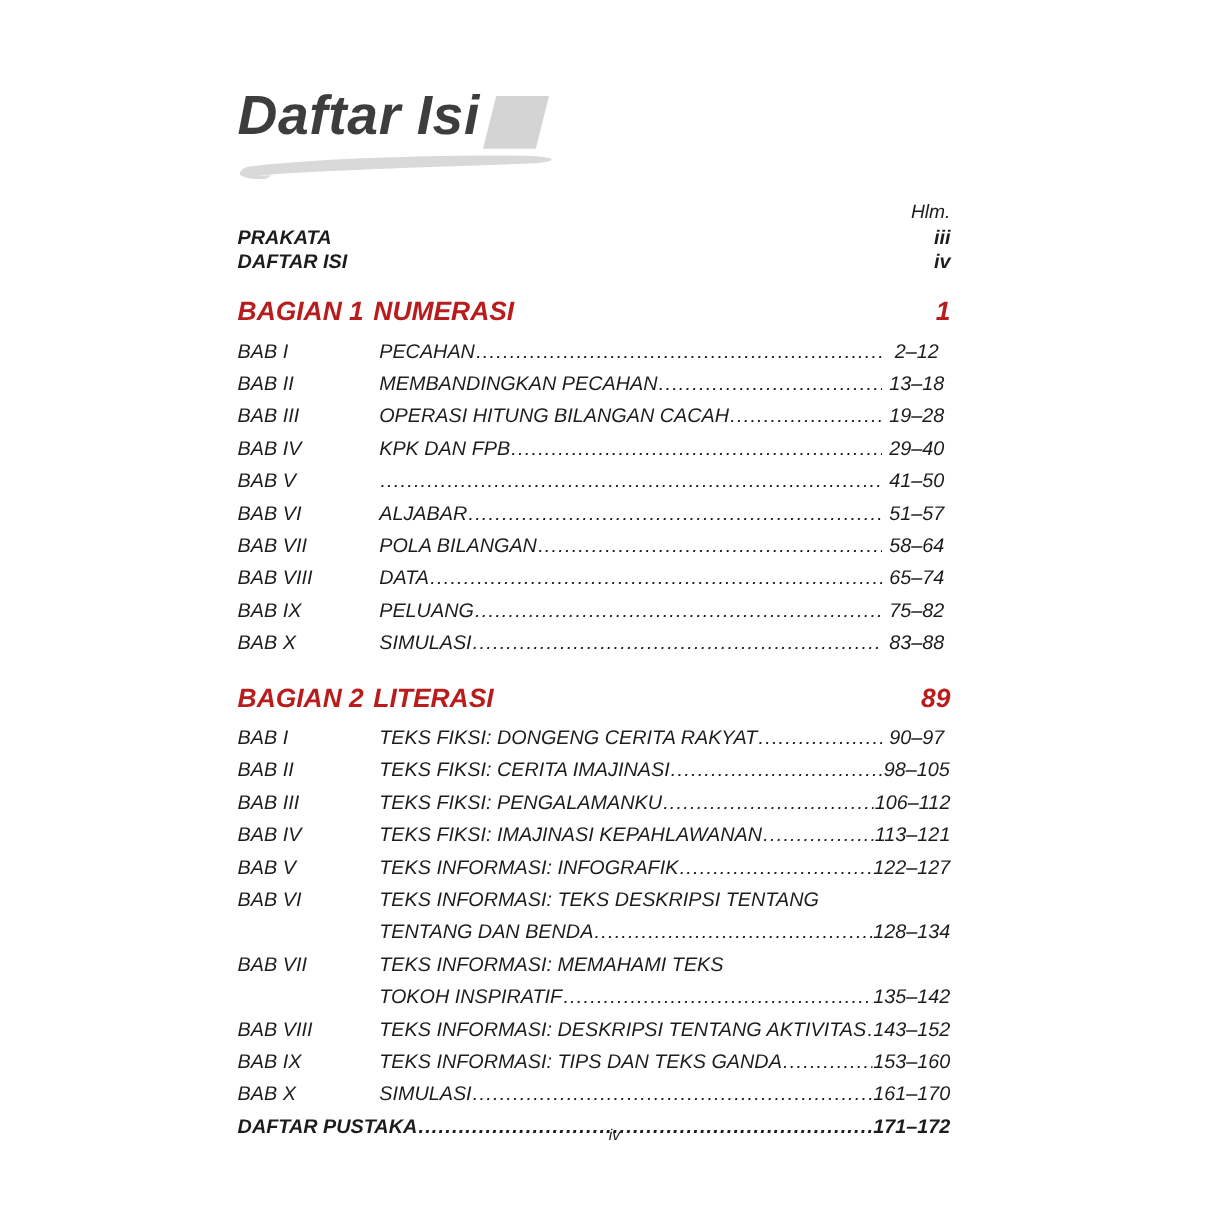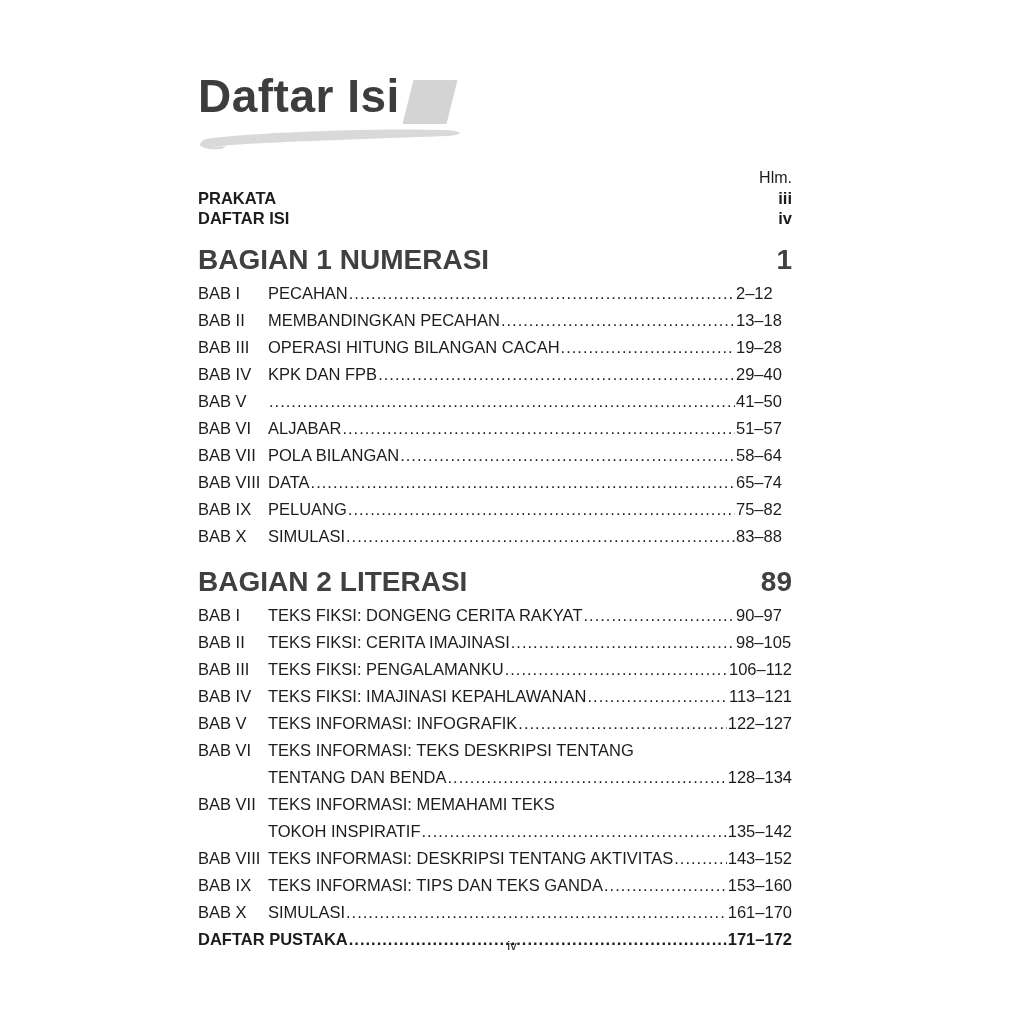--- a/index.html
+++ b/index.html
@@ -3,20 +3,21 @@
 <meta charset="utf-8">
 <style>
   html,body { margin:0; padding:0; background:#ffffff; }
   .page {
     position:relative;
     width:1024px; height:1024px;
     background:#ffffff;
     font-family:"Liberation Sans", sans-serif;
     color:var(--text, #1c1c1c);
     overflow:hidden;
+    font-style:italic;
   }
   .content {
     position:absolute;
     left:198px; top:0;
     width:594px;
   }
 
   
   .title-block { position:relative; margin-top:72px; height:78px; }
   .title-shadow {
@@ -39,39 +40,39 @@
   
   .hlm-row { text-align:right; font-size:16px; line-height:20px; margin-top:18px; }
   .fm-row {
     display:flex; justify-content:space-between;
     font-size:16.5px; font-weight:bold; line-height:20px;
   }
 
   
   .sec-head {
     display:flex; align-items:flex-start;
-    font-size:28px; font-weight:bold;
-    color:#404040;
+    font-size:22px; font-weight:bold;
+    color:#b91c1c;
     margin-top:19px; margin-bottom:7px;
     line-height:26px;
   }
   .sec-title { margin-left:8px; }
   .spacer { flex:1; }
 
   
-  .toc-row { display:flex; font-size:16.5px; line-height:27px; }
+  .toc-row { display:flex; font-size:16.5px; line-height:27px;gap:48px; }
   .bab { width:70px; flex:0 0 70px; white-space:nowrap; }
   .entry { flex:1; min-width:0; }
   .toc-line { display:flex; }
   .toc-line .t { white-space:nowrap; }
   .dots {
     flex:1; overflow:hidden; white-space:nowrap;
     letter-spacing:1px; margin:0 1px;
   }
-  .pg { min-width:56px; text-align:left; white-space:nowrap; }
+  .pg { min-width:56px; text-align:center; white-space:nowrap; }
   .bm-row { display:flex; font-size:16.5px; line-height:27px; font-weight:bold; }
   .bm-row .t { white-space:nowrap;text-align:center; }
 
   
   .footer {
     position:absolute; left:0; top:938px; width:1024px;
     text-align:center; font-size:13px; line-height:16px;
   }
 </style>
 </head>

